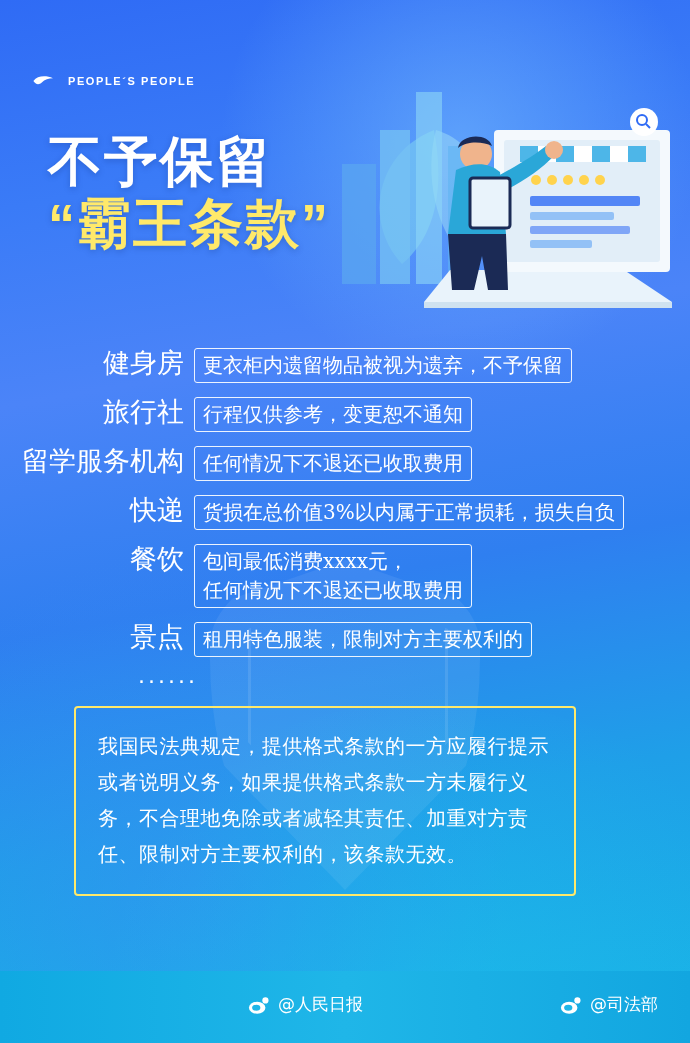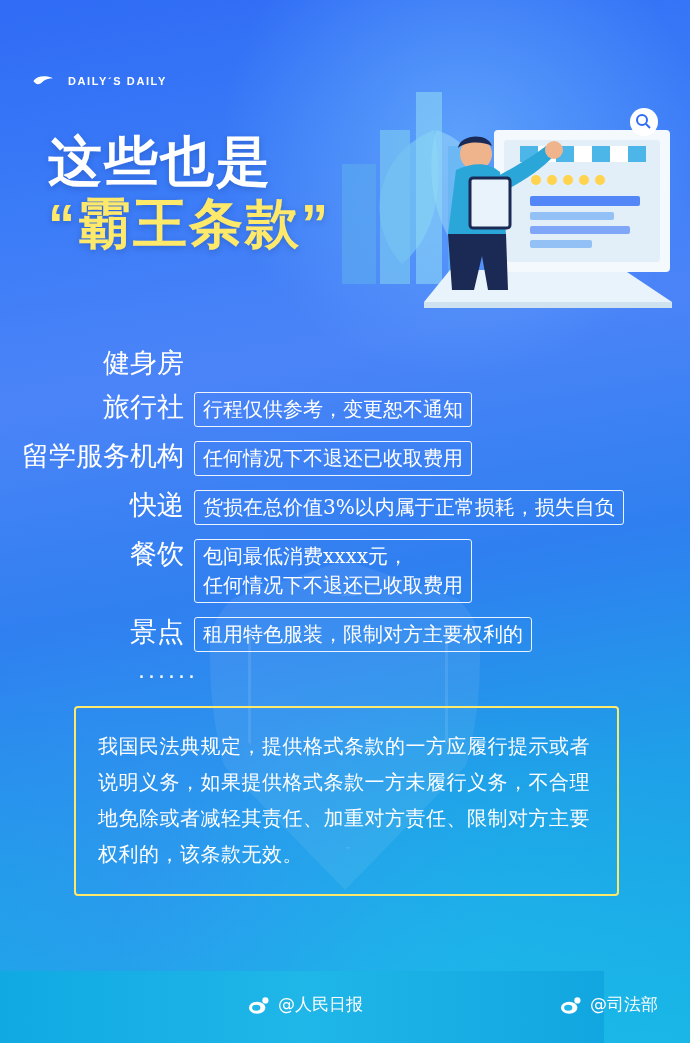--- a/index.html
+++ b/index.html
@@ -161,44 +161,43 @@
     letter-spacing: 3px;
     margin-top: -2px;
     font-family: "DejaVu Sans", sans-serif;
   }
 
   
   .law-note {
     position: absolute;
     left: 74px;
     top: 706px;
-    width: 545px;
+    width: 502px;
     box-sizing: border-box;
     border: 2px solid #ffe96a;
     border-radius: 4px;
     padding: 20px 22px 22px 22px;
   }
   .law-note p {
     margin: 0;
     color: #ffffff;
     font-family: "DejaVu Serif", serif;
     font-size: 20px;
     line-height: 36px;
     letter-spacing: 0.5px;
   }
 
   
   .footer {
     position: absolute;
     left: 0;
     bottom: 0;
-    width: 556px;
+    width: 690px;
     height: 72px;
     background: linear-gradient(90deg, #10a9e2 0%, #1fb6e8 50%, #12a6e0 100%);
-    padding-left: 48px;
   }
   .footer-left {
     position: absolute;
     left: 248px;
     top: 22px;
     display: flex;
     align-items: center;
     gap: 8px;
   }
   .footer-right {
@@ -229,25 +228,25 @@
 
   <div class="glow glow-a"></div>
   <div class="glow glow-b"></div>
   <div class="glow glow-c"></div>
   <div class="shield-watermark"></div>
 
   <div class="brand">
     <svg class="brand-mark" viewBox="0 0 40 20">
       <path d="M2 10 C8 2, 20 2, 30 6 C24 6, 18 8, 14 12 C10 16, 5 15, 2 10 Z" fill="currentColor"></path>
     </svg>
-    <span class="brand-text">DAILY´S DAILY</span>
+    <span class="brand-text">PEOPLE´S PEOPLE</span>
   </div>
 
   <div class="headline">
-    <div class="headline-line1">这些也是</div>
+    <div class="headline-line1">不予保留</div>
     <div class="headline-line2">“霸王条款”</div>
   </div>
 
   <svg class="illo" viewBox="0 0 360 290">
 
     <path d="M78 230 C40 190, 50 120, 110 96 C120 150, 114 200, 78 230 Z" fill="#7fd6f0" opacity="0.55"></path>
     <path d="M112 96 C160 110, 176 170, 140 222 C112 198, 100 140, 112 96 Z" fill="#a8e6f7" opacity="0.45"></path>
 
     <rect x="18" y="130" width="34" height="120" fill="#5aa6f0" opacity="0.75"></rect>
     <rect x="56" y="96" width="30" height="154" fill="#76c2f3" opacity="0.75"></rect>
@@ -289,20 +288,23 @@
     <path d="M124 200 l58 0 l2 56 l-20 0 l-6 -34 l-8 34 l-22 0 z" fill="#1b2a55"></path>
     <path d="M174 142 c22 -12 38 -22 48 -30 l8 10 c-12 12 -28 24 -48 34z" fill="#2aa7d8"></path>
     <circle cx="230" cy="116" r="9" fill="#f0b48c"></circle>
     <rect x="146" y="144" width="40" height="50" rx="3" fill="#e9f3fb" stroke="#1b2a55" stroke-width="3"></rect>
   </svg>
 
   <div class="clauses">
 
     <div class="clause-row">
       <div class="clause-label">健身房</div>
+      <div class="clause-box">
+        <span class="sub-line">更衣柜内遗留物品被视为遗弃，不予保留</span>
+      </div>
     </div>
 
     <div class="clause-row">
       <div class="clause-label">旅行社</div>
       <div class="clause-box">
         <span class="sub-line">行程仅供参考，变更恕不通知</span>
       </div>
     </div>
 
     <div class="clause-row">

